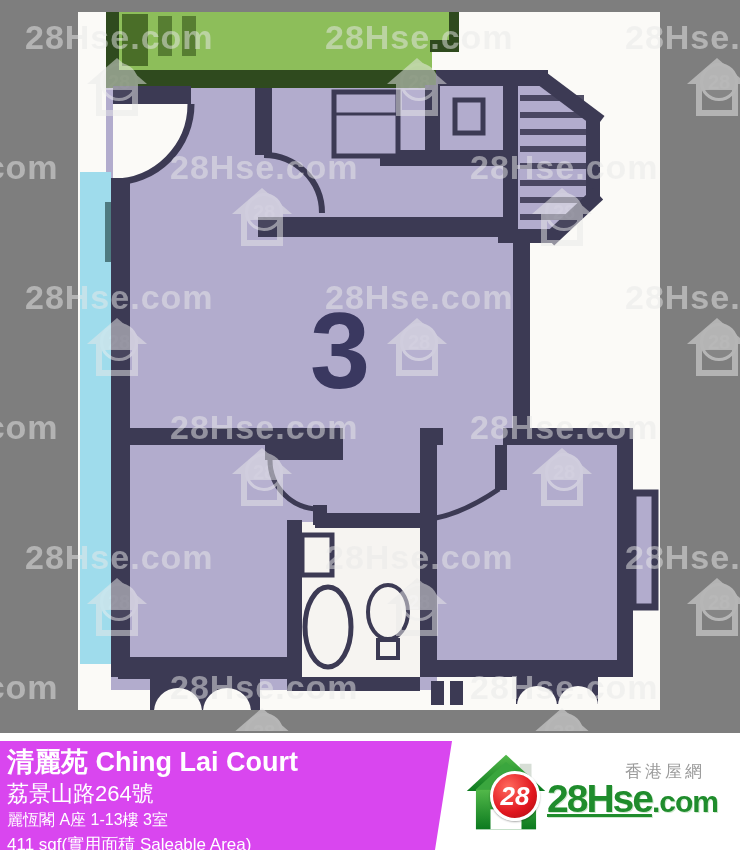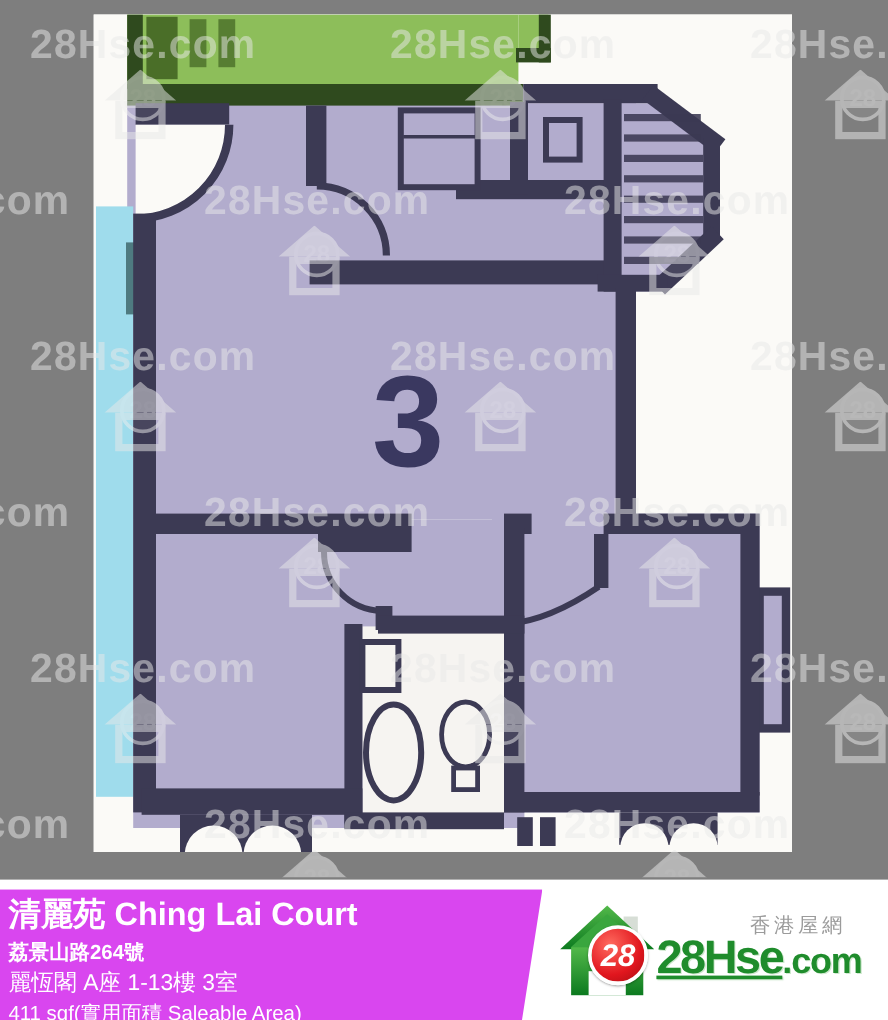--- a/index.html
+++ b/index.html
@@ -18,22 +18,22 @@
   .wm-body{position:absolute;left:9px;top:26px;width:30px;height:20px;border:6px solid #e9e9e9;}
   .wm-circle{position:absolute;left:13px;top:5px;width:32px;height:32px;border:3px solid #efefef;
              border-radius:50%;background:rgba(255,255,255,.12);text-align:center;
              font-size:20px;font-weight:bold;line-height:32px;color:#f2f2f2;}
   
   .banner{position:absolute;left:0;top:733px;width:740px;height:117px;background:#ffffff;}
   .info-box{position:absolute;left:0;top:8px;width:452px;height:109px;background:#d946ef;
             color:#ffffff;padding:3px 0 0 7px;box-sizing:border-box;
             clip-path:polygon(0 0,100% 0,calc(100% - 17px) 100%,0 100%);}
   .bn1{font-size:27px;font-weight:bold;line-height:36px;white-space:nowrap;}
-  .bn2{font-size:17px;line-height:27px;white-space:nowrap;font-weight:bold;}
-  .bn3{font-size:19px;line-height:26px;white-space:nowrap;}
+  .bn2{font-size:22px;line-height:27px;white-space:nowrap;}
+  .bn3{font-size:16px;line-height:26px;white-space:nowrap;}
   .bn4{font-size:17px;line-height:24px;white-space:nowrap;}
   .tagline{position:absolute;left:625px;top:27px;font-size:17px;letter-spacing:3px;color:#9b9b9b;}
   .logo-house{position:absolute;left:465px;top:17px;width:82px;height:84px;}
   .logo-badge{position:absolute;left:490px;top:38px;width:50px;height:50px;border-radius:50%;
               background:radial-gradient(circle at 35% 30%,#ff6a5e,#e1161e 60%,#a50d12);
               border:3px solid #fff;box-sizing:border-box;box-shadow:0 1px 2px rgba(0,0,0,.35);
               text-align:center;}
   .logo-badge span{display:inline-block;font-size:26px;font-weight:bold;font-style:italic;
                    color:#fff;line-height:44px;}
   .brand{position:absolute;left:547px;top:44px;white-space:nowrap;color:#1f8c2c;

